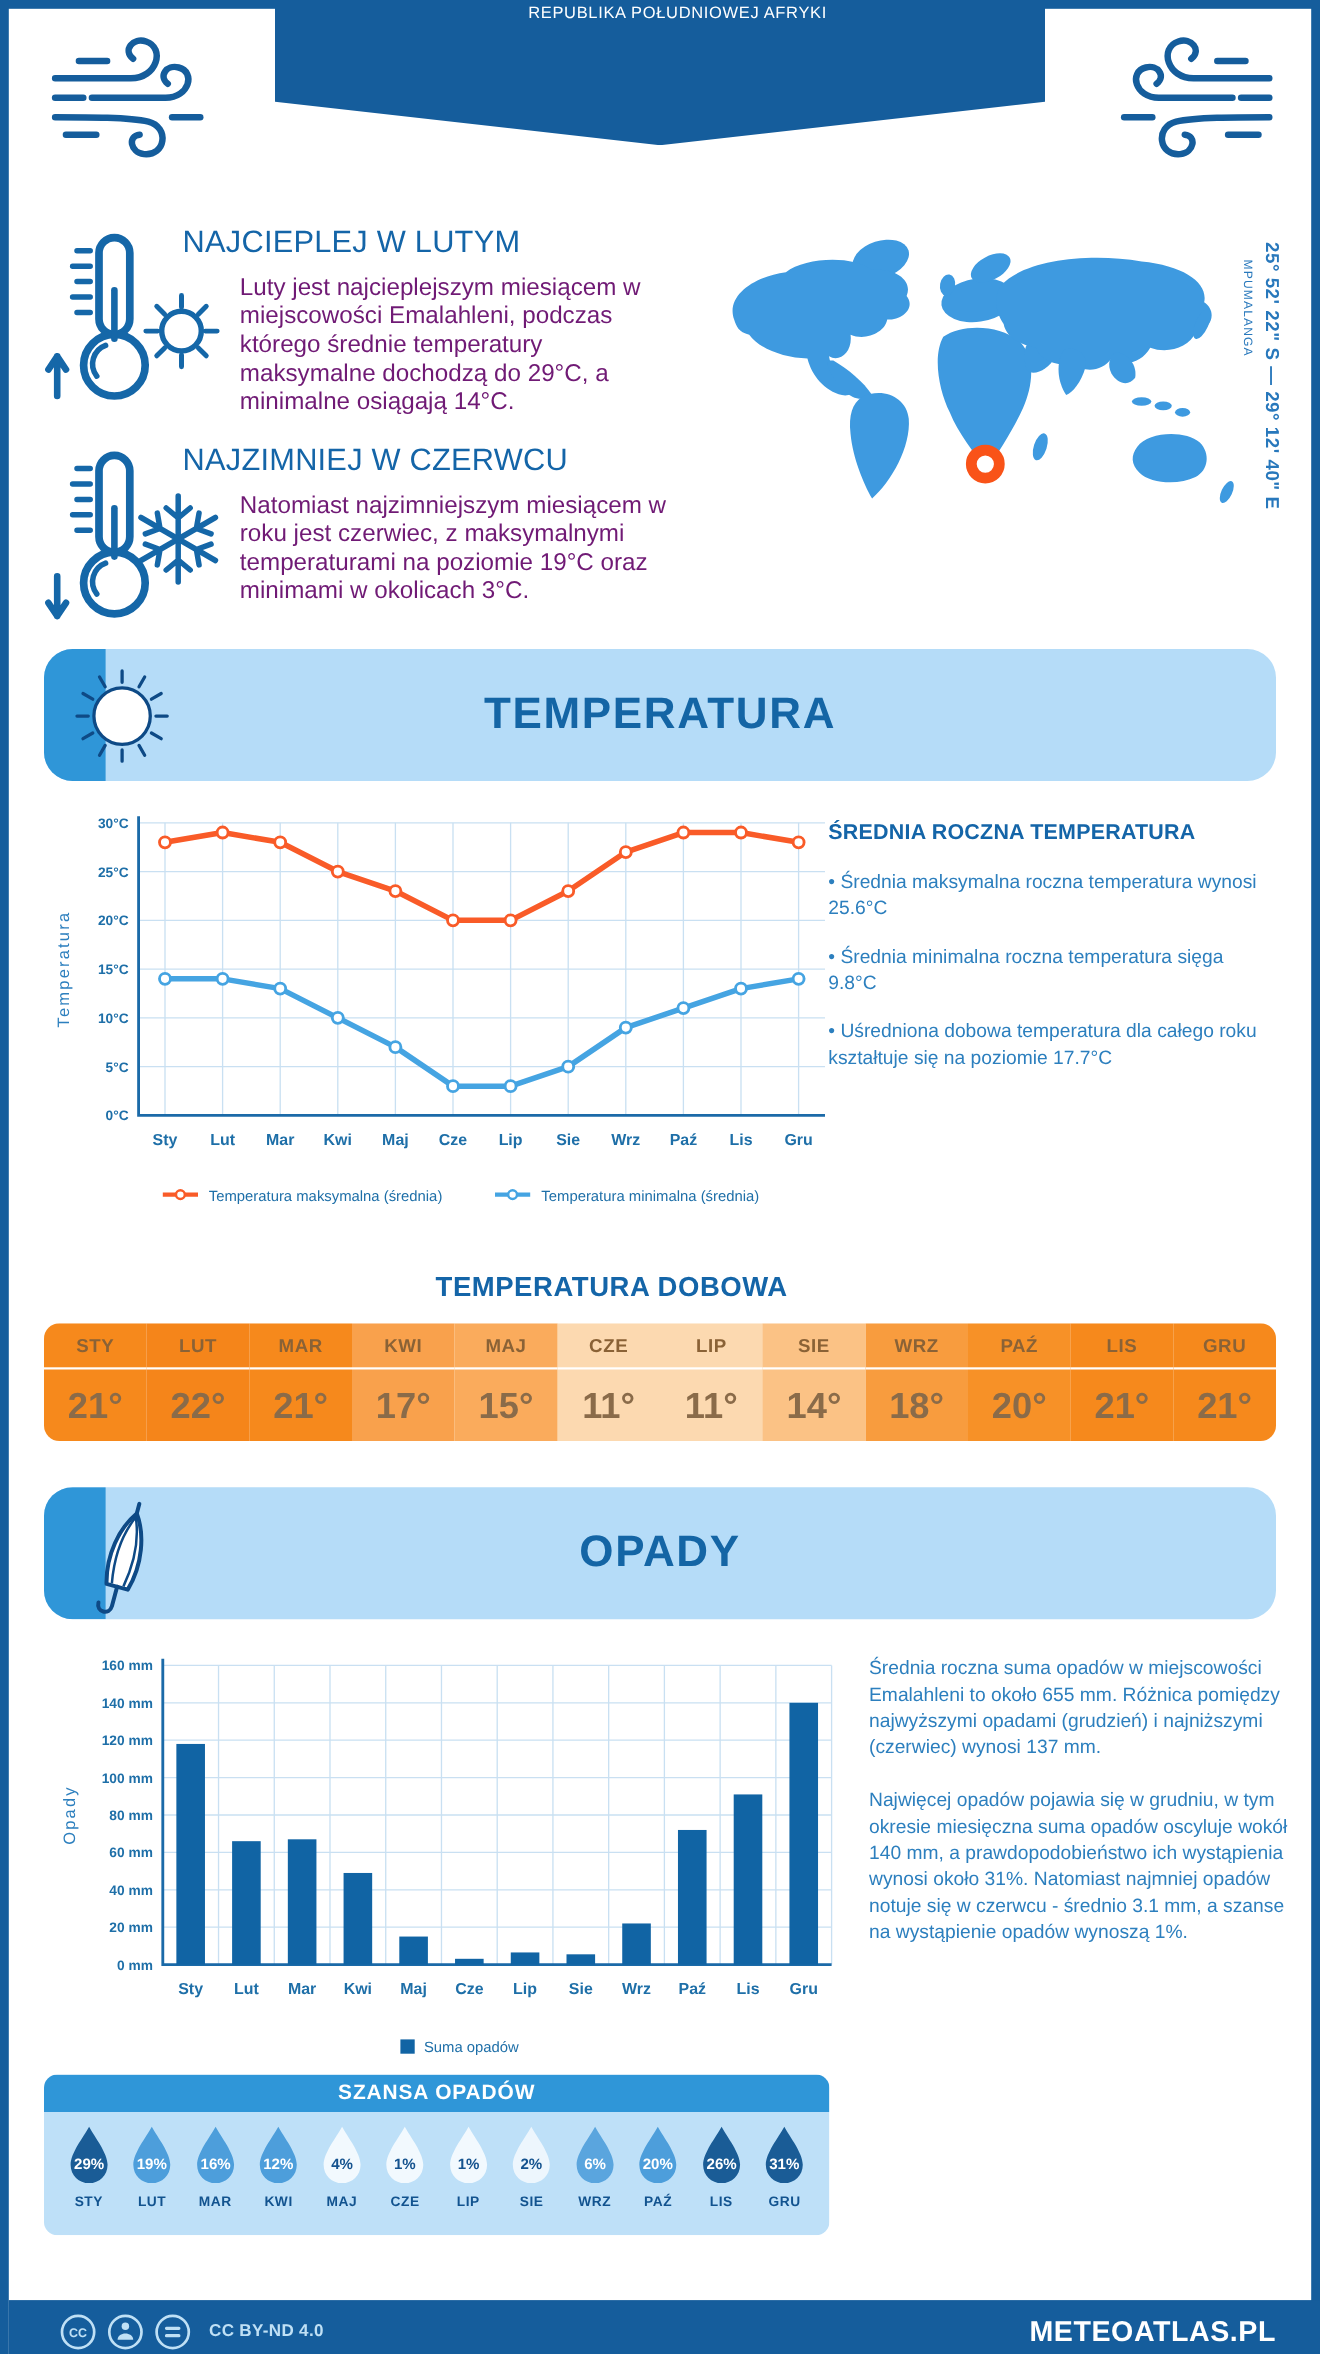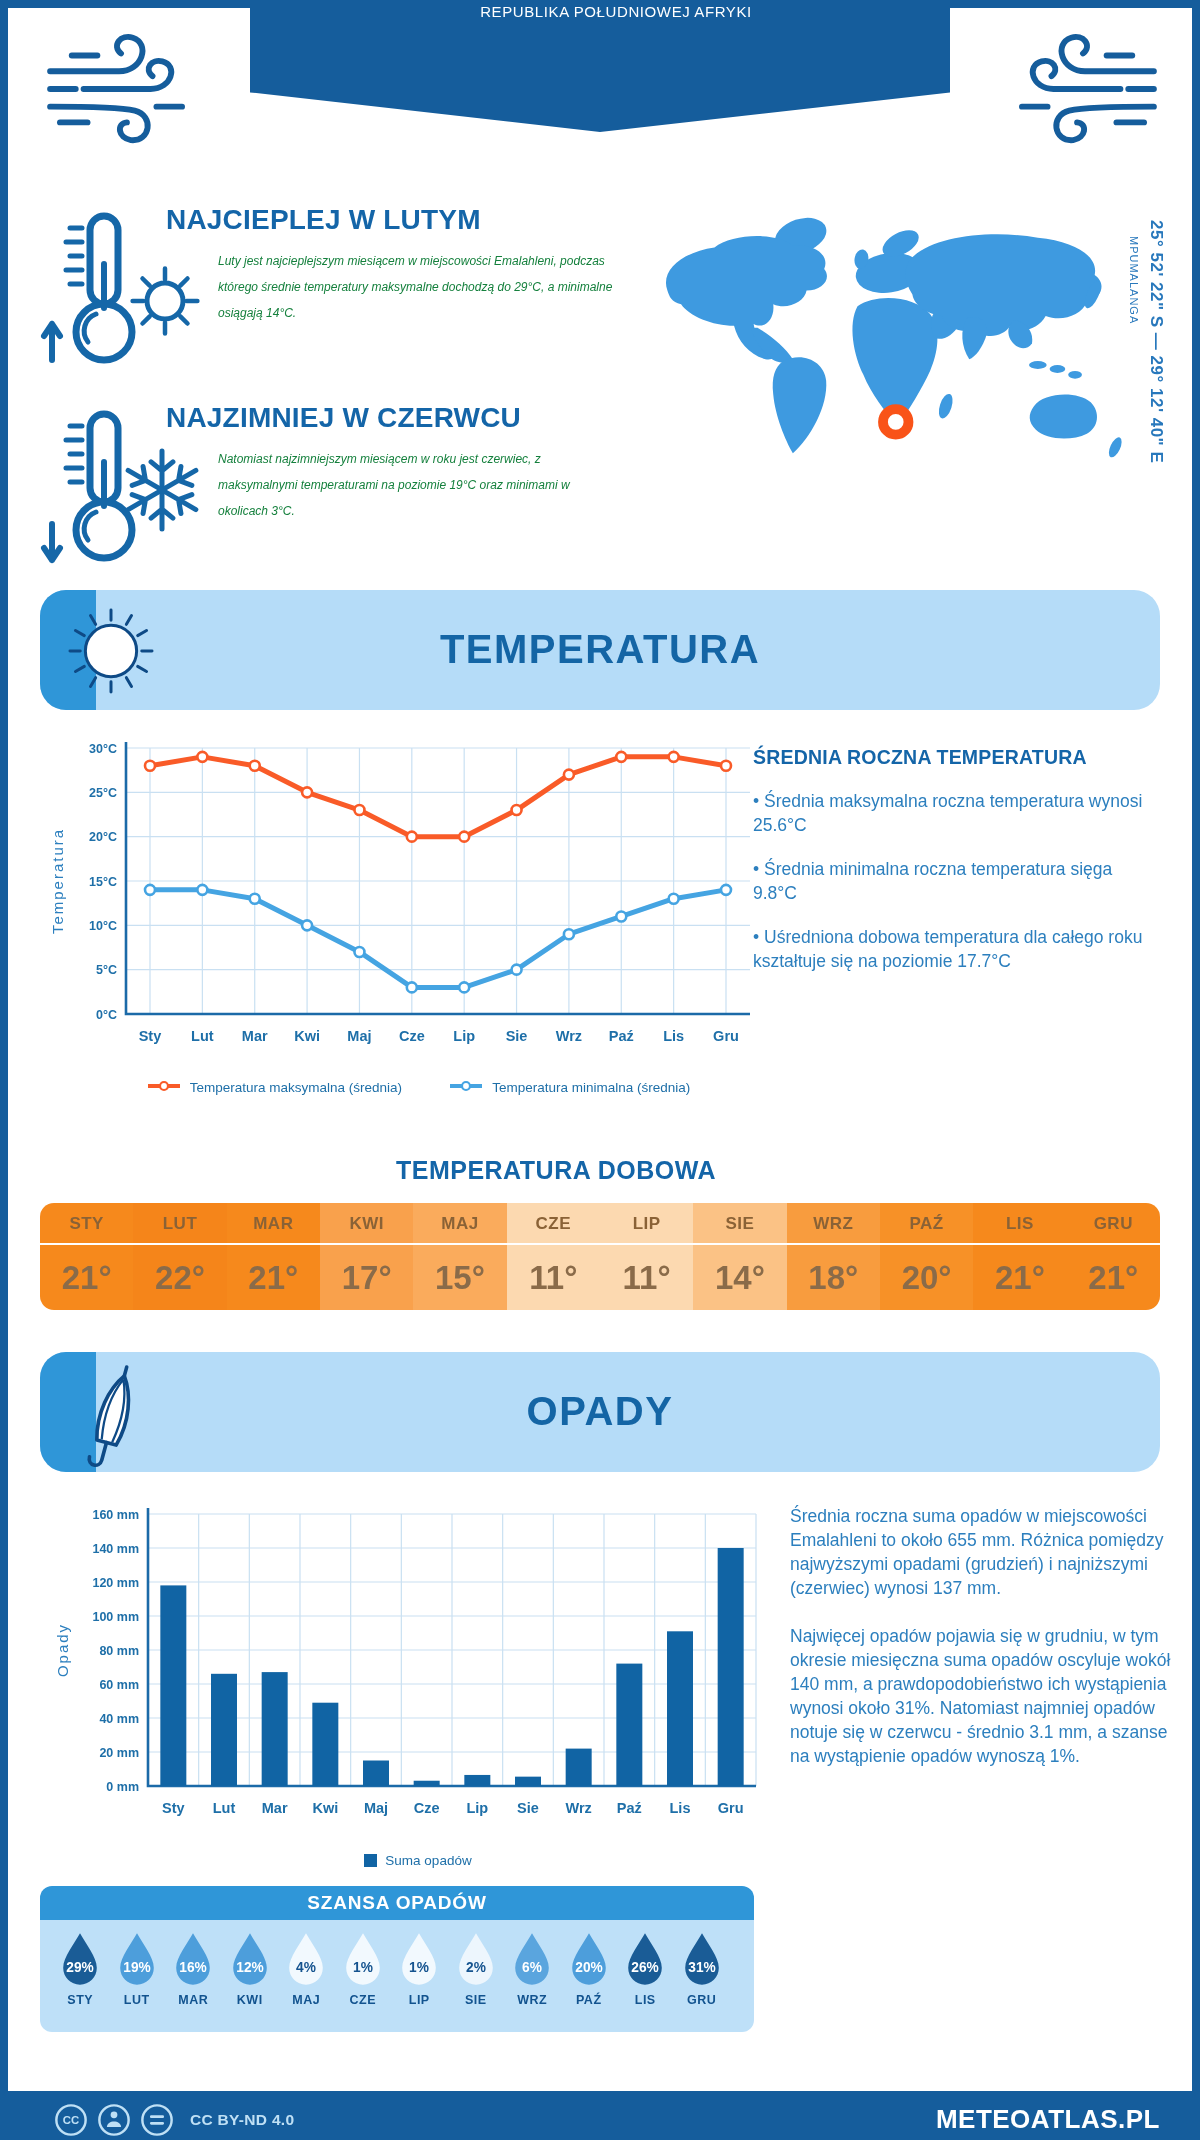--- a/index.html
+++ b/index.html
@@ -11,22 +11,22 @@
   
   .pennant{position:absolute;left:242px;top:-8px;width:700px;height:132px;background:#155D9C;
            clip-path:polygon(0 0,100% 0,100% 70%,50% 100%,0 70%);text-align:center;color:#fff;}
   .pennant .title{margin-top:18px;font-size:56px;font-weight:700;letter-spacing:1px;line-height:56px;}
   .pennant .subtitle{margin-top:3px;font-size:15px;font-weight:400;letter-spacing:.6px;padding-left:32px;}
   .wind{position:absolute;top:12px;width:178px;height:128px;}
   .wind.left{left:24px;}
   .wind.right{left:986px;transform:scaleX(-1);}
 
   
-  .hl-heading{position:absolute;font-size:28px;font-weight:700;color:#1465A8;letter-spacing:.2px;}
-  .hl-text{position:absolute;width:400px;font-size:12px;line-height:26px;color:#15803d;font-style:italic;}
+  .hl-heading{position:absolute;font-size:28px;font-weight:400;color:#1465A8;letter-spacing:.2px;}
+  .hl-text{position:absolute;width:400px;font-size:22px;line-height:26px;color:#701a75;}
 
   
   .vert{position:absolute;writing-mode:vertical-rl;color:#2878BC;}
   .vert.coords{left:1138px;top:212px;font-size:17px;font-weight:700;letter-spacing:.5px;}
   .vert.region{left:1120px;top:228px;font-size:11px;letter-spacing:1px;}
 
   
   .sec-banner{position:absolute;left:32px;width:1120px;height:120px;background:#B5DCF8;border-radius:26px;overflow:hidden;}
   .sec-banner .strip{position:absolute;left:0;top:0;width:56px;height:100%;background:#2F96D8;}
   .sec-banner .sec-title{width:100%;text-align:center;line-height:118px;font-size:40px;font-weight:700;
@@ -51,21 +51,21 @@
 
   
   .legend-row{position:absolute;display:flex;justify-content:center;align-items:center;gap:46px;width:700px;}
   .legend-item{display:flex;align-items:center;gap:8px;font-size:13.5px;color:#1E6FA8;}
   .legend-sq{width:13px;height:13px;display:inline-block;}
 
   
   .chance{position:absolute;left:32px;top:1878px;width:714px;height:146px;border-radius:12px;overflow:hidden;}
   .chance .head{height:34px;line-height:34px;background:#2F96D8;color:#fff;text-align:center;
                 font-size:19px;font-weight:700;letter-spacing:.8px;}
-  .chance .body{height:112px;background:#BEE0F8;display:flex;padding:10px 24px 0 12px;box-sizing:border-box;}
+  .chance .body{height:112px;background:#BEE0F8;display:flex;padding:10px 12px 0 12px;box-sizing:border-box;}
   .drop-cell{flex:1;text-align:center;}
   .drop-cell .mon{margin-top:1px;font-size:12.5px;font-weight:700;color:#12538F;letter-spacing:.5px;}
 
   
   .footer{position:absolute;left:0;top:2083px;width:1200px;height:57px;background:#155D9C;}
   .cc-group{position:absolute;left:46px;top:0;height:57px;display:flex;align-items:center;gap:9px;}
   .cc-label{font-size:15.5px;font-weight:700;color:#BFE0F5;margin-left:7px;letter-spacing:.3px;}
   .brand{position:absolute;right:48px;top:0;height:57px;display:flex;align-items:center;
          font-size:26px;font-weight:700;color:#ffffff;letter-spacing:.5px;}
 

